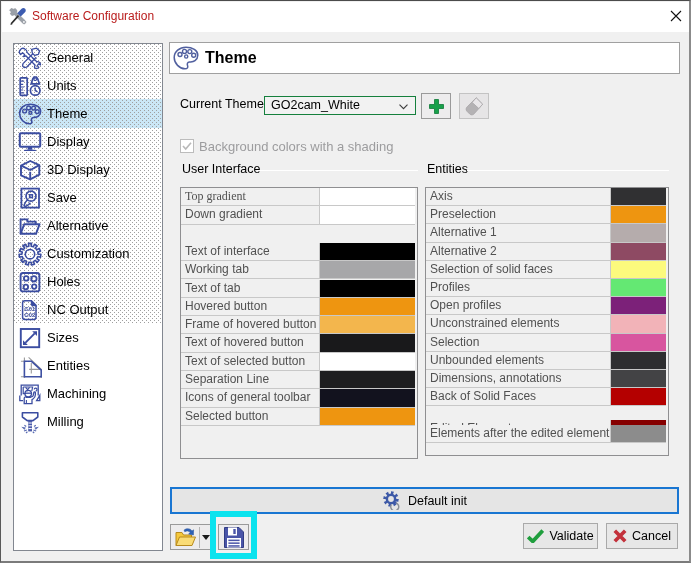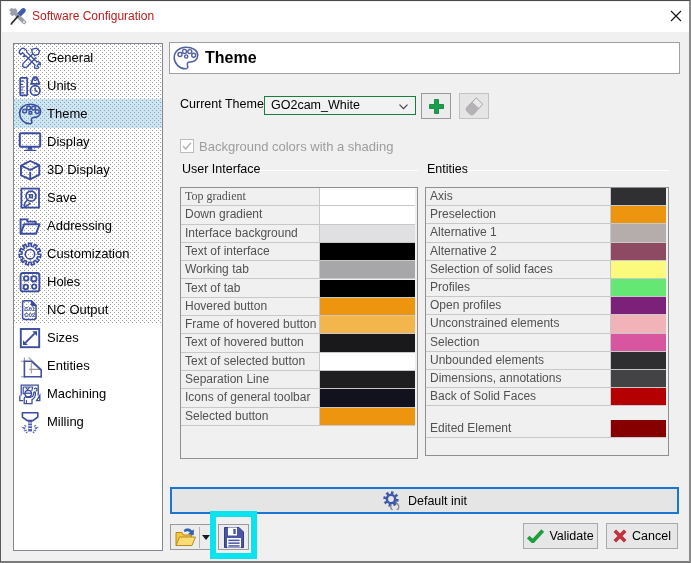--- a/index.html
+++ b/index.html
@@ -136,21 +136,21 @@
           <rect x="11.6" y="8.8" width="2.8" height="2.8" stroke="#3b4da1" fill="none" stroke-width="1.5"></rect>
           <path d="M9.8 13.6 L7.6 16 L6 19.4 L7.4 20.6 L10.6 18.6 L12.4 16.9" stroke="#3b4da1" fill="none" stroke-width="1.5" stroke-linejoin="round"></path>
         </svg>
         <div class="tx">Save</div>
       </div>
       <div class="sb-item abs" style="top: 168px;">
         <svg class="ic" viewBox="0 0 24 24">
           <path d="M2.6 19.8 L2.6 5.4 L9.4 5.4 L9.4 7.6 L17.6 7.6 L17.6 9.9" stroke="#3b4da1" fill="none" stroke-width="1.9"></path>
           <path d="M2.6 19.8 L6.2 10.2 L21.6 10.2 L18 19.8 Z" stroke="#3b4da1" fill="none" stroke-width="1.9" stroke-linejoin="round"></path>
         </svg>
-        <div class="tx">Addressing</div>
+        <div class="tx">Alternative</div>
       </div>
       <div class="sb-item abs" style="top: 196px;">
         <svg class="ic" viewBox="0 0 24 24">
           <path d="M22.90 12.20 L22.46 15.27 L19.77 14.48 L18.81 16.58 L21.17 18.09 L19.14 20.44 L17.30 18.32 L15.36 19.57 L16.53 22.11 L13.55 22.99 L13.15 20.22 L10.85 20.22 L10.45 22.99 L7.47 22.11 L8.64 19.57 L6.70 18.32 L4.86 20.44 L2.83 18.09 L5.19 16.58 L4.23 14.48 L1.54 15.27 L1.10 12.20 L3.90 12.20 L4.23 9.92 L1.54 9.13 L2.83 6.31 L5.19 7.82 L6.70 6.08 L4.86 3.96 L7.47 2.29 L8.64 4.83 L10.85 4.18 L10.45 1.41 L13.55 1.41 L13.15 4.18 L15.36 4.83 L16.53 2.29 L19.14 3.96 L17.30 6.08 L18.81 7.82 L21.17 6.31 L22.46 9.13 L19.77 9.92 L20.10 12.20 Z" fill-rule="evenodd" stroke="#3b4da1" fill="none" stroke-width="1.6" stroke-linejoin="round"></path>
           <circle cx="12" cy="12.2" r="4.7" stroke="#3b4da1" fill="none" stroke-width="1.6"></circle>
         </svg>
         <div class="tx">Customization</div>
       </div>
       <div class="sb-item abs" style="top: 224px;">
         <svg class="ic" viewBox="0 0 24 24">
@@ -256,24 +256,20 @@
 
 <div id="tbl-ui" class="abs tbl">
     <div class="trow" style="top: 0px; height: 18.3px; font-family: Liberation Serif, serif;">
       <div class="lab" style="width:139px;line-height:17.3px">Top gradient</div>
       <div class="sw" style="left:139px;width:95px;background:#ffffff"></div>
     </div>
     <div class="trow" style="top: 18.3px; height: 18.3px;">
       <div class="lab" style="width:139px;line-height:17.3px">Down gradient</div>
       <div class="sw" style="left:139px;width:95px;background:#ffffff"></div>
     </div>
-    <div class="trow" style="top: 36.6px; height: 18.3px;">
-      <div class="lab" style="width:139px;line-height:17.3px">Interface background</div>
-      <div class="sw" style="left:139px;width:95px;background:#e0e0e2"></div>
-    </div>
     <div class="trow" style="top: 54.9px; height: 18.3px;">
       <div class="lab" style="width:139px;line-height:17.3px">Text of interface</div>
       <div class="sw" style="left:139px;width:95px;background:#000000"></div>
     </div>
     <div class="trow" style="top: 73.2px; height: 18.3px;">
       <div class="lab" style="width:139px;line-height:17.3px">Working tab</div>
       <div class="sw" style="left:139px;width:95px;background:#a7a7a9"></div>
     </div>
     <div class="trow" style="top: 91.5px; height: 18.3px;">
       <div class="lab" style="width:139px;line-height:17.3px">Text of tab</div>
@@ -353,20 +349,24 @@
       <div class="lab" style="width:185px;line-height:17.2px">Dimensions, annotations</div>
       <div class="sw" style="left:185px;width:55px;background:#434345"></div>
     </div>
     <div class="trow" style="top: 200.2px; height: 18.2px;">
       <div class="lab" style="width:185px;line-height:17.2px">Back of Solid Faces</div>
       <div class="sw" style="left:185px;width:55px;background:#b40000"></div>
     </div>
     <div class="trow" style="top: 232px; height: 18.2px;">
       <div class="lab" style="width:185px;line-height:17.2px">Edited Element</div>
       <div class="sw" style="left:185px;width:55px;background:#860000"></div>
+    </div>
+    <div class="trow" style="top: 236.6px; height: 18.2px;">
+      <div class="lab" style="width:185px;line-height:17.2px">Elements after the edited element</div>
+      <div class="sw" style="left:185px;width:55px;background:#8c8c8c"></div>
     </div>
   </div>
 
 <div id="btn-default" class="abs">
     <div class="inner">
   <svg width="21" height="19" viewBox="0 0 21 19">
     <path id="gear-main" fill="#3d59a7" d="M16.80 8.00 L16.21 10.98 L13.99 10.07 L12.82 11.82 L14.52 13.52 L11.98 15.21 L11.07 12.99 L9.00 13.40 L9.00 15.80 L6.02 15.21 L6.93 12.99 L5.18 11.82 L3.48 13.52 L1.79 10.98 L4.01 10.07 L3.60 8.00 L1.20 8.00 L1.79 5.02 L4.01 5.93 L5.18 4.18 L3.48 2.48 L6.02 0.79 L6.93 3.01 L9.00 2.60 L9.00 0.20 L11.98 0.79 L11.07 3.01 L12.82 4.18 L14.52 2.48 L16.21 5.02 L13.99 5.93 L14.40 8.00 Z M9 8 m-2.9 0 a2.9 2.9 0 1 0 5.8 0 a2.9 2.9 0 1 0 -5.8 0" fill-rule="evenodd"></path>
     <path d="M9.4 13.6 a4 4 0 1 0 4.6 -1.6" fill="none" stroke="#8a8f96" stroke-width="1.4"></path>
     <path d="M14.6 9.8 L14.2 13 L11.4 11.7 Z" fill="#3d59a7"></path>
   </svg>

